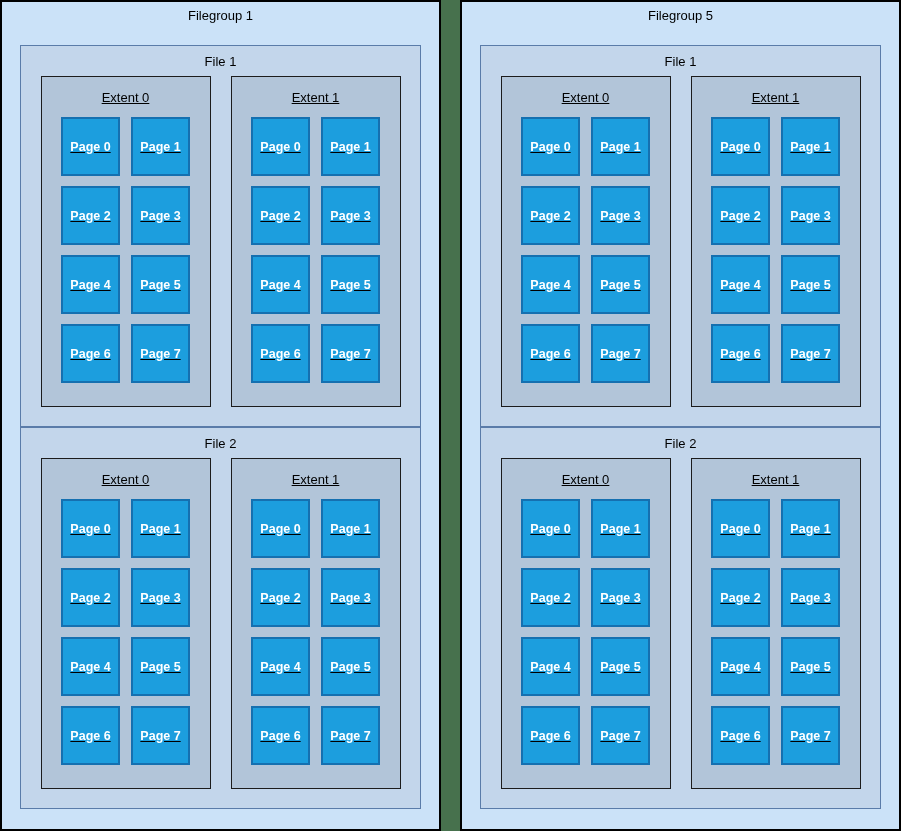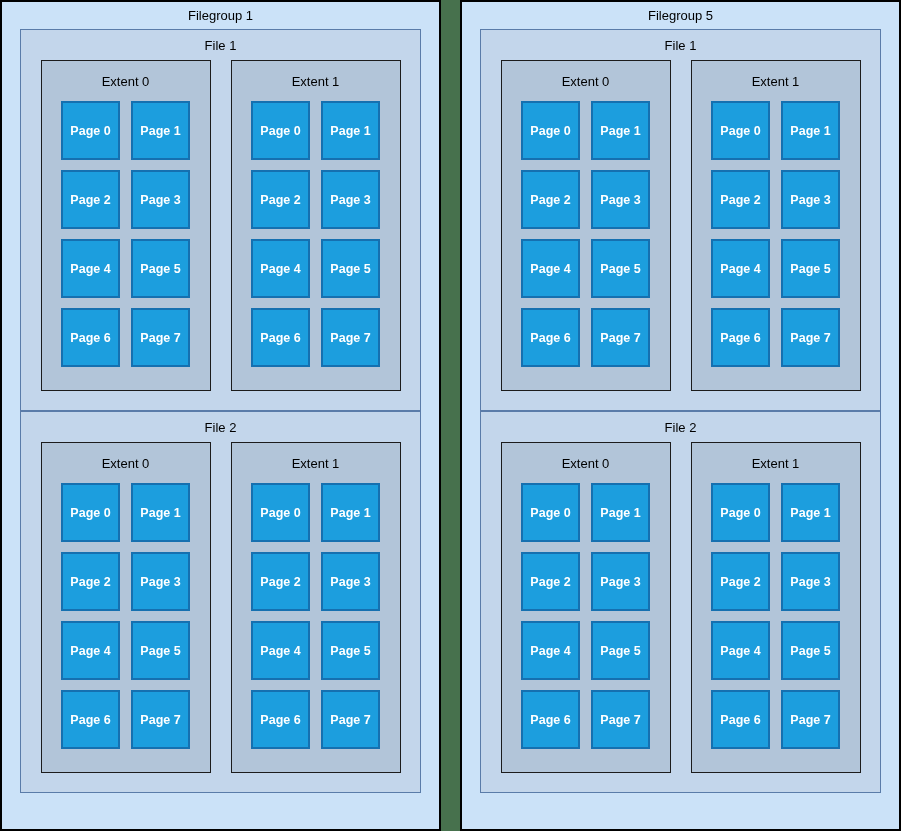--- a/index.html
+++ b/index.html
@@ -44,34 +44,36 @@
     color: var(--label-color);
   }
   .file {
     width: 401px;
     height: 382px;
     background: var(--file-fill);
     border: 1px solid var(--file-border);
     display: flex;
     flex-direction: column;
     flex-shrink: 0;
+    margin-top: 16px;
   }
   .file + .file { margin-top: 0; }
   .file-label {
     height: 30px;
     display: flex;
     align-items: center;
     justify-content: center;
     font-size: 13px;
     color: var(--label-color);
   }
   .extents {
     display: flex;
     justify-content: center;
     gap: 20px;
+    text-decoration: underline;
   }
   .extent {
     width: 170px;
     height: 331px;
     background: var(--extent-fill);
     border: 1px solid var(--extent-border);
     display: flex;
     flex-direction: column;
     align-items: center;
   }

